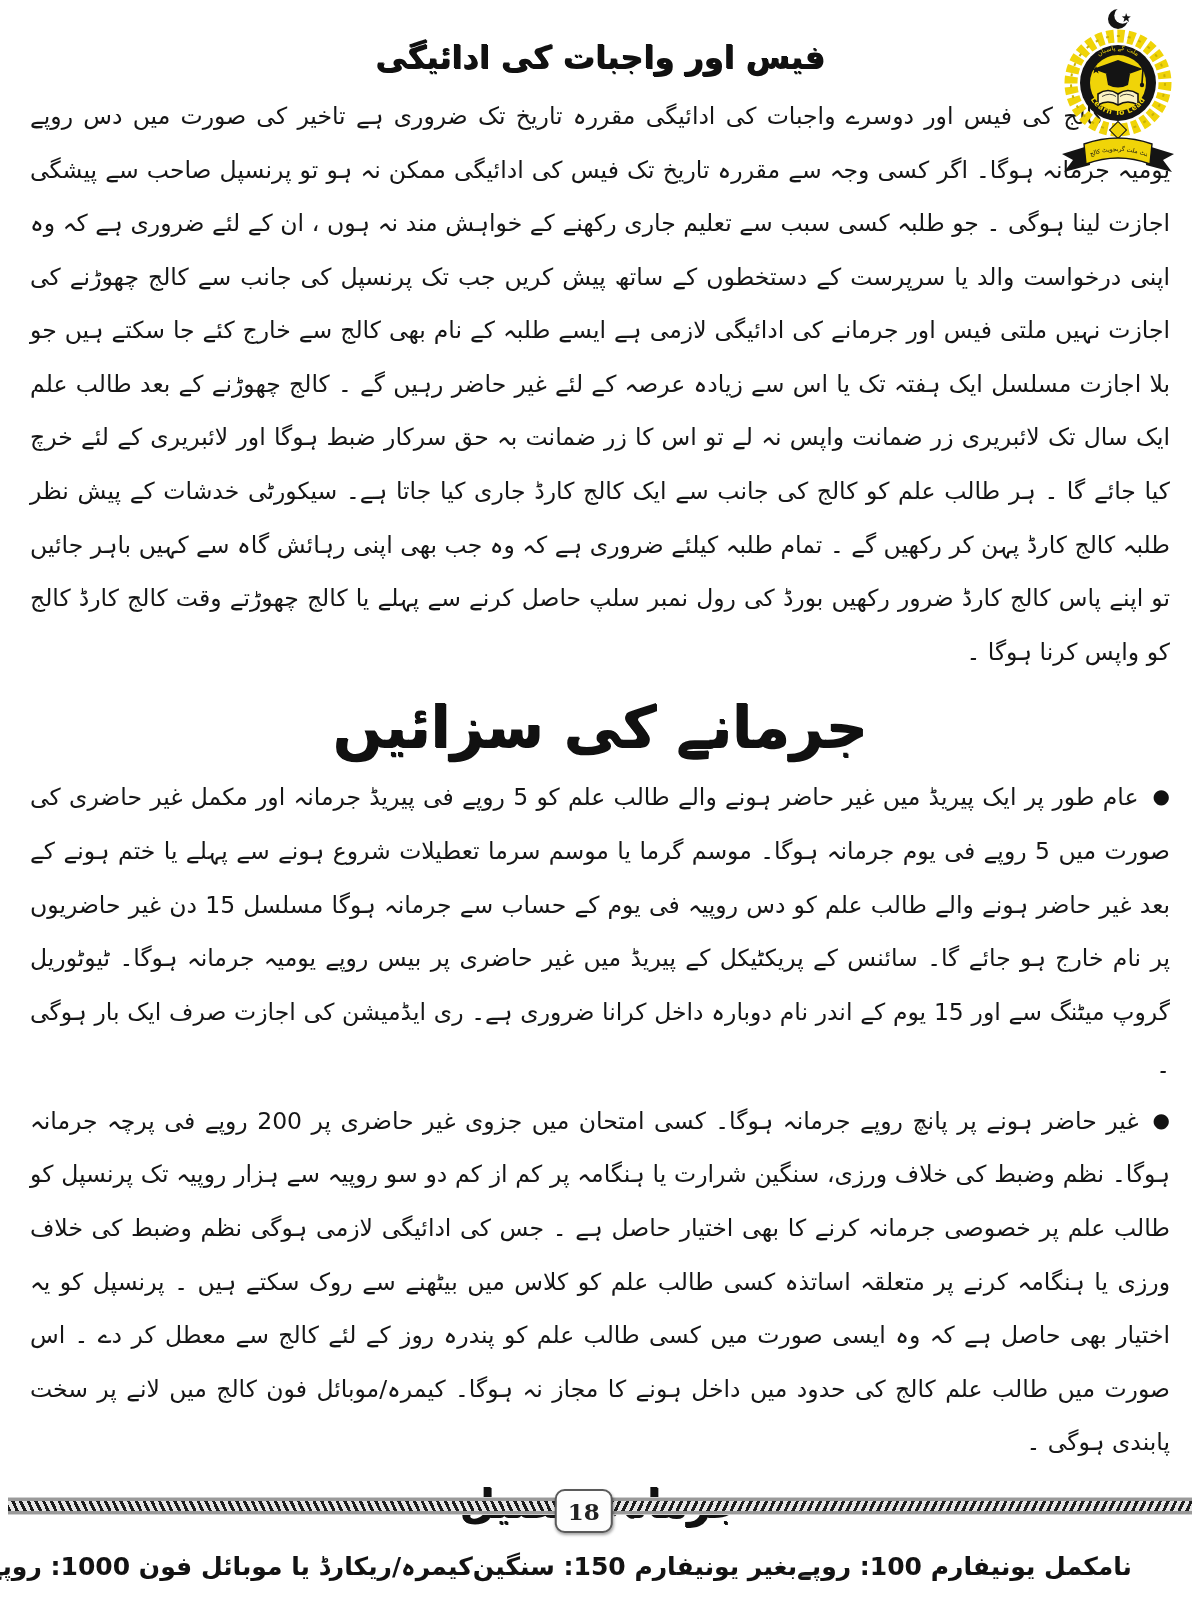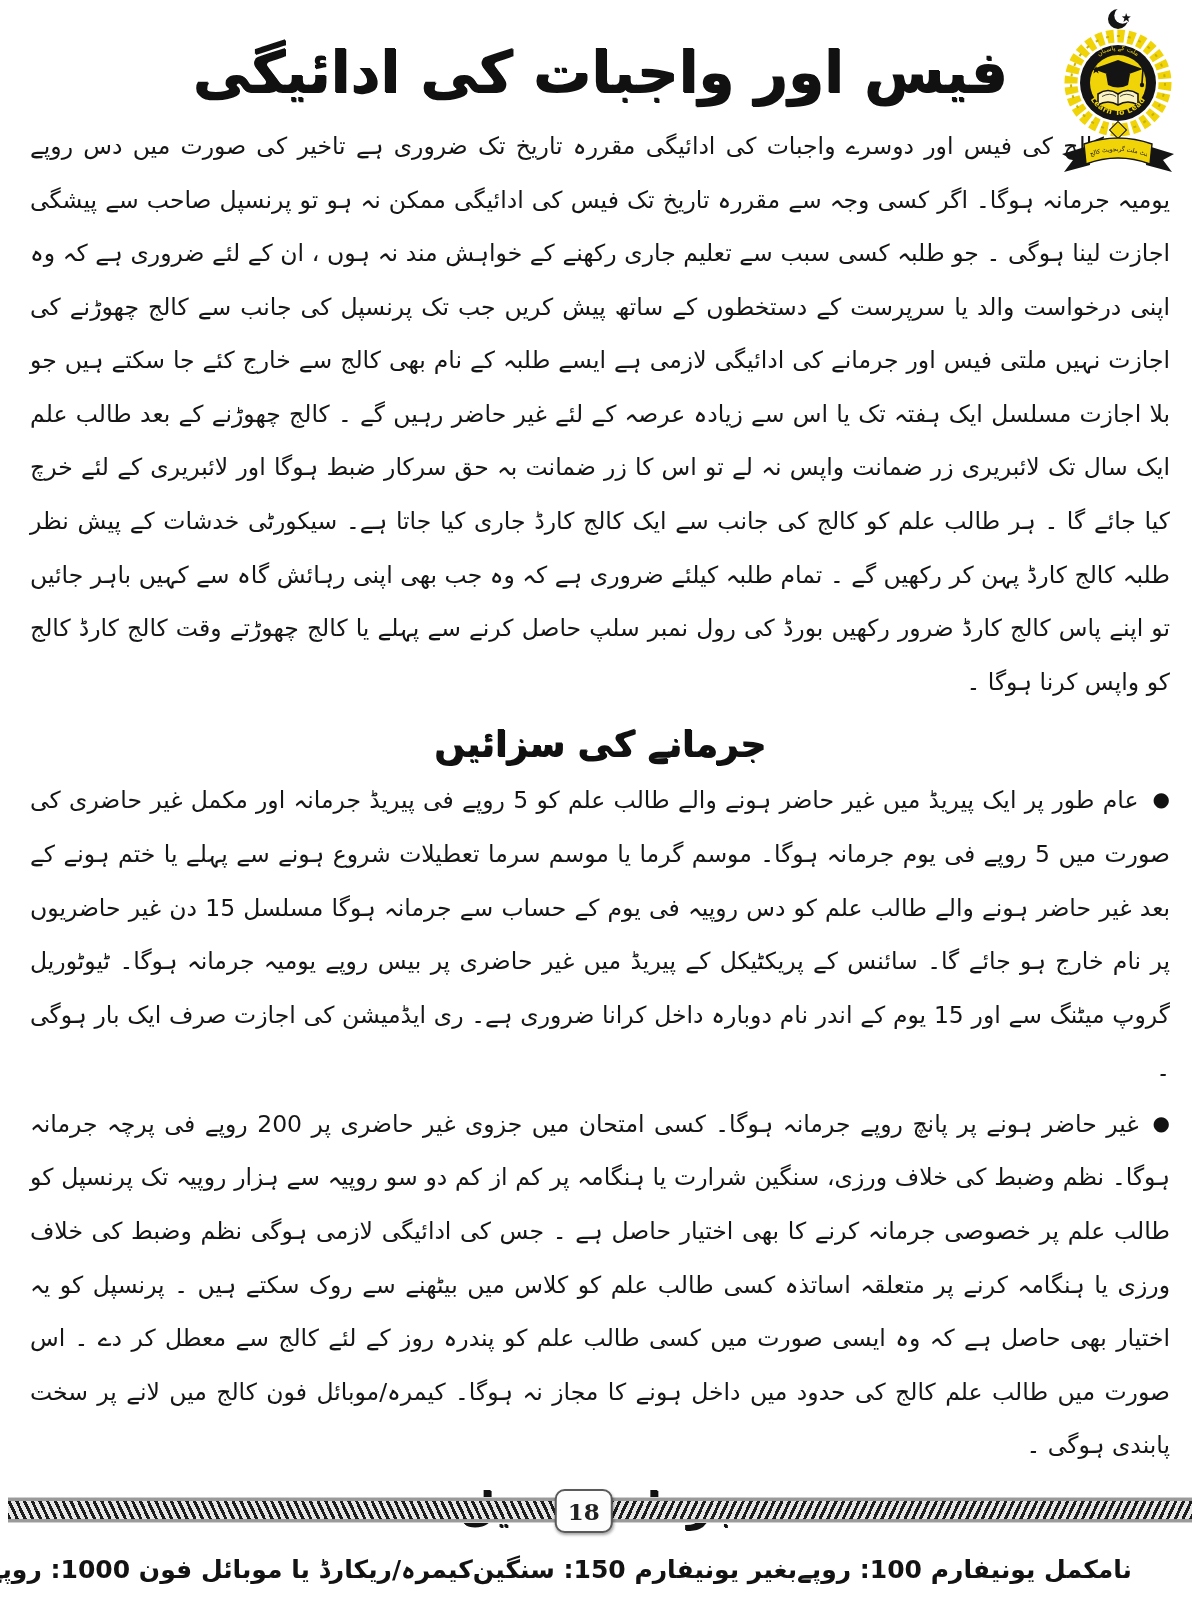--- a/index.html
+++ b/index.html
@@ -16,28 +16,28 @@
   
   .logo-wrap {
     position: absolute; top: 4px; left: 8px; 
     left: auto; right: 8px; width: 148px; height: 172px;
   }
   .logo-wrap svg { width: 100%; height: 100%; display: block; }
 
   
   .h-main {
     text-align: center;
-    font-size: 58px; font-weight: 700; letter-spacing: 1px;
+    font-size: 32px; font-weight: 700; letter-spacing: 1px;
     color: #111;
     padding: 28px 140px 10px 140px;
     text-shadow: 1px 1px 0 #111;
   }
   .h-section {
     text-align: center;
-    font-size: 36px; font-weight: 700;
+    font-size: 58px; font-weight: 700;
     color: #111;
     margin: 14px 0 10px 0;
     text-shadow: 1px 1px 0 #111;
   }
   .h-section.small { font-size: 40px; margin-top: 10px; }
 
   
   .body-text {
     direction: rtl;
     text-align: justify;
@@ -64,22 +64,22 @@
     margin: 26px 10px 0 10px;
     font-size: 25px; font-weight: 700;
     color: #131313;
   }
   .fine-item { white-space: nowrap; }
   .fine-item.first { margin-right: 28px; }
 
   
   .footer {
     position: absolute; left: 0; right: 0; bottom: 74px;
-    height: 24px;
-    margin: 4px 8px;
+    height: 16px;
+    margin: 12px 8px;
     border-top: 3px solid #9a9a9a;
     border-bottom: 3px solid #9a9a9a;
     background:
       repeating-linear-gradient(115deg, #1c1c1c 0 3px, #e7e7e7 3px 7px);
     box-shadow: 0 1px 0 #cfcfcf, 0 -1px 0 #cfcfcf;
   }
   .footer .half-right {
     position: absolute; right: 50%; left: 0; top: 0; bottom: 0;
     background: repeating-linear-gradient(65deg, #1c1c1c 0 3px, #e7e7e7 3px 7px);
   }

